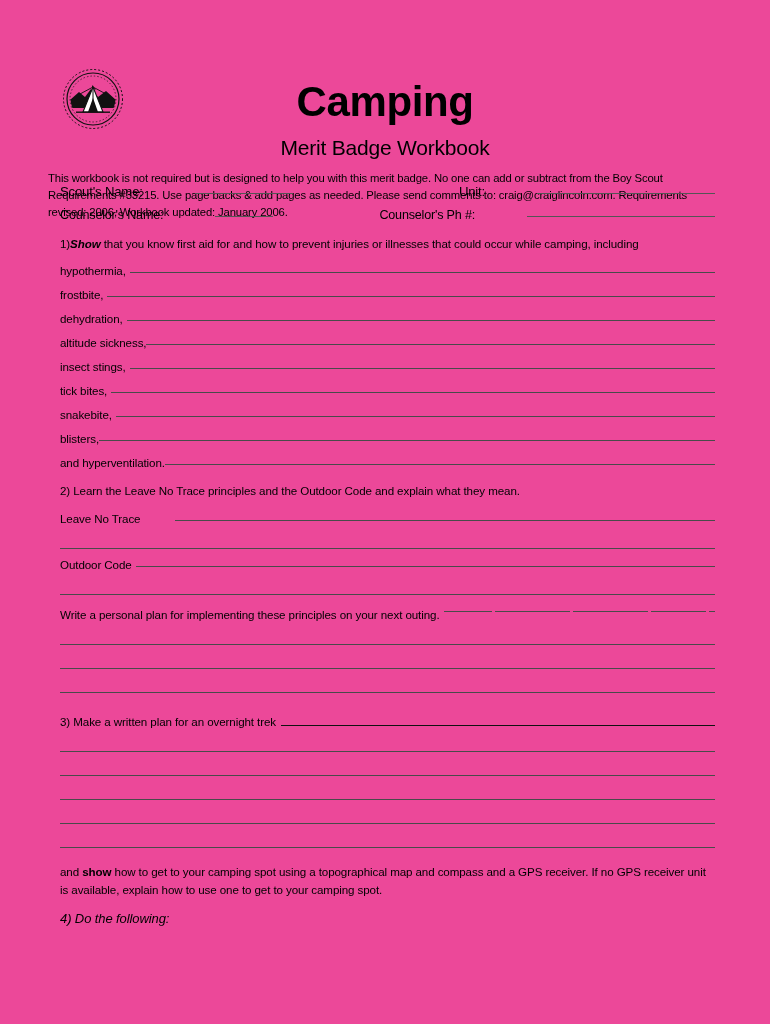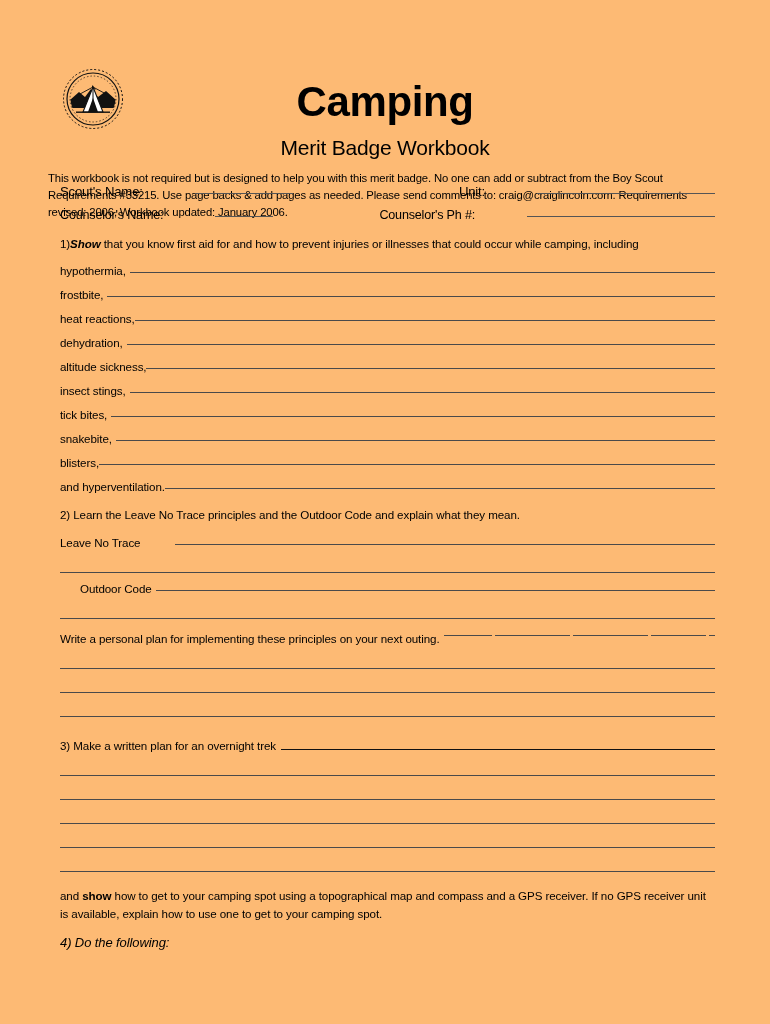--- a/index.html
+++ b/index.html
@@ -13,21 +13,21 @@
     font-family: "Liberation Sans", sans-serif;
     color: #000000;
     overflow: hidden;
     position: relative;
   }
 
   .page {
     position: relative;
     width: 770px;
     height: 1024px;
-    background: #fdba74;
+    background: #ec4899;
     box-sizing: border-box;
   }
 
   
   .header {
     position: relative;
     padding-top: 58px;
     height: 112px;
   }
   .badge {
@@ -245,24 +245,20 @@
 
     <div class="entry">
       <span class="txt">hypothermia,</span>
       <span class="ln gap4"></span>
     </div>
     <div class="entry">
       <span class="txt">frostbite,</span>
       <span class="ln gap4"></span>
     </div>
     <div class="entry">
-      <span class="txt">heat reactions,</span>
-      <span class="ln gap0"></span>
-    </div>
-    <div class="entry">
       <span class="txt">dehydration,</span>
       <span class="ln gap4"></span>
     </div>
     <div class="entry">
       <span class="txt">altitude sickness,</span>
       <span class="ln gap0"></span>
     </div>
     <div class="entry">
       <span class="txt">insect stings,</span>
       <span class="ln gap4"></span>
@@ -285,21 +281,21 @@
     </div>
 
     <p class="req"><span>2)</span><span> Learn the Leave No Trace principles and the Outdoor Code and explain what they mean.</span></p>
 
     <div class="entry" style="margin-top:13px;gap:31px;">
       <span class="txt">Leave No Trace</span>
       <span class="ln gap4"></span>
     </div>
     <div class="blank-line"></div>
 
-    <div class="entry" style="margin-top:9px;margin-left:20px;">
+    <div class="entry" style="margin-top:9px;">
       <span class="txt">Outdoor Code</span>
       <span class="ln gap4"></span>
     </div>
     <div class="blank-line"></div>
 
     <div class="dashline">
       <span class="txt">Write a personal plan for implementing these principles on your next outing.</span>
       <span class="segs">
         <span class="s1"></span>
           <span class="s2"></span>

